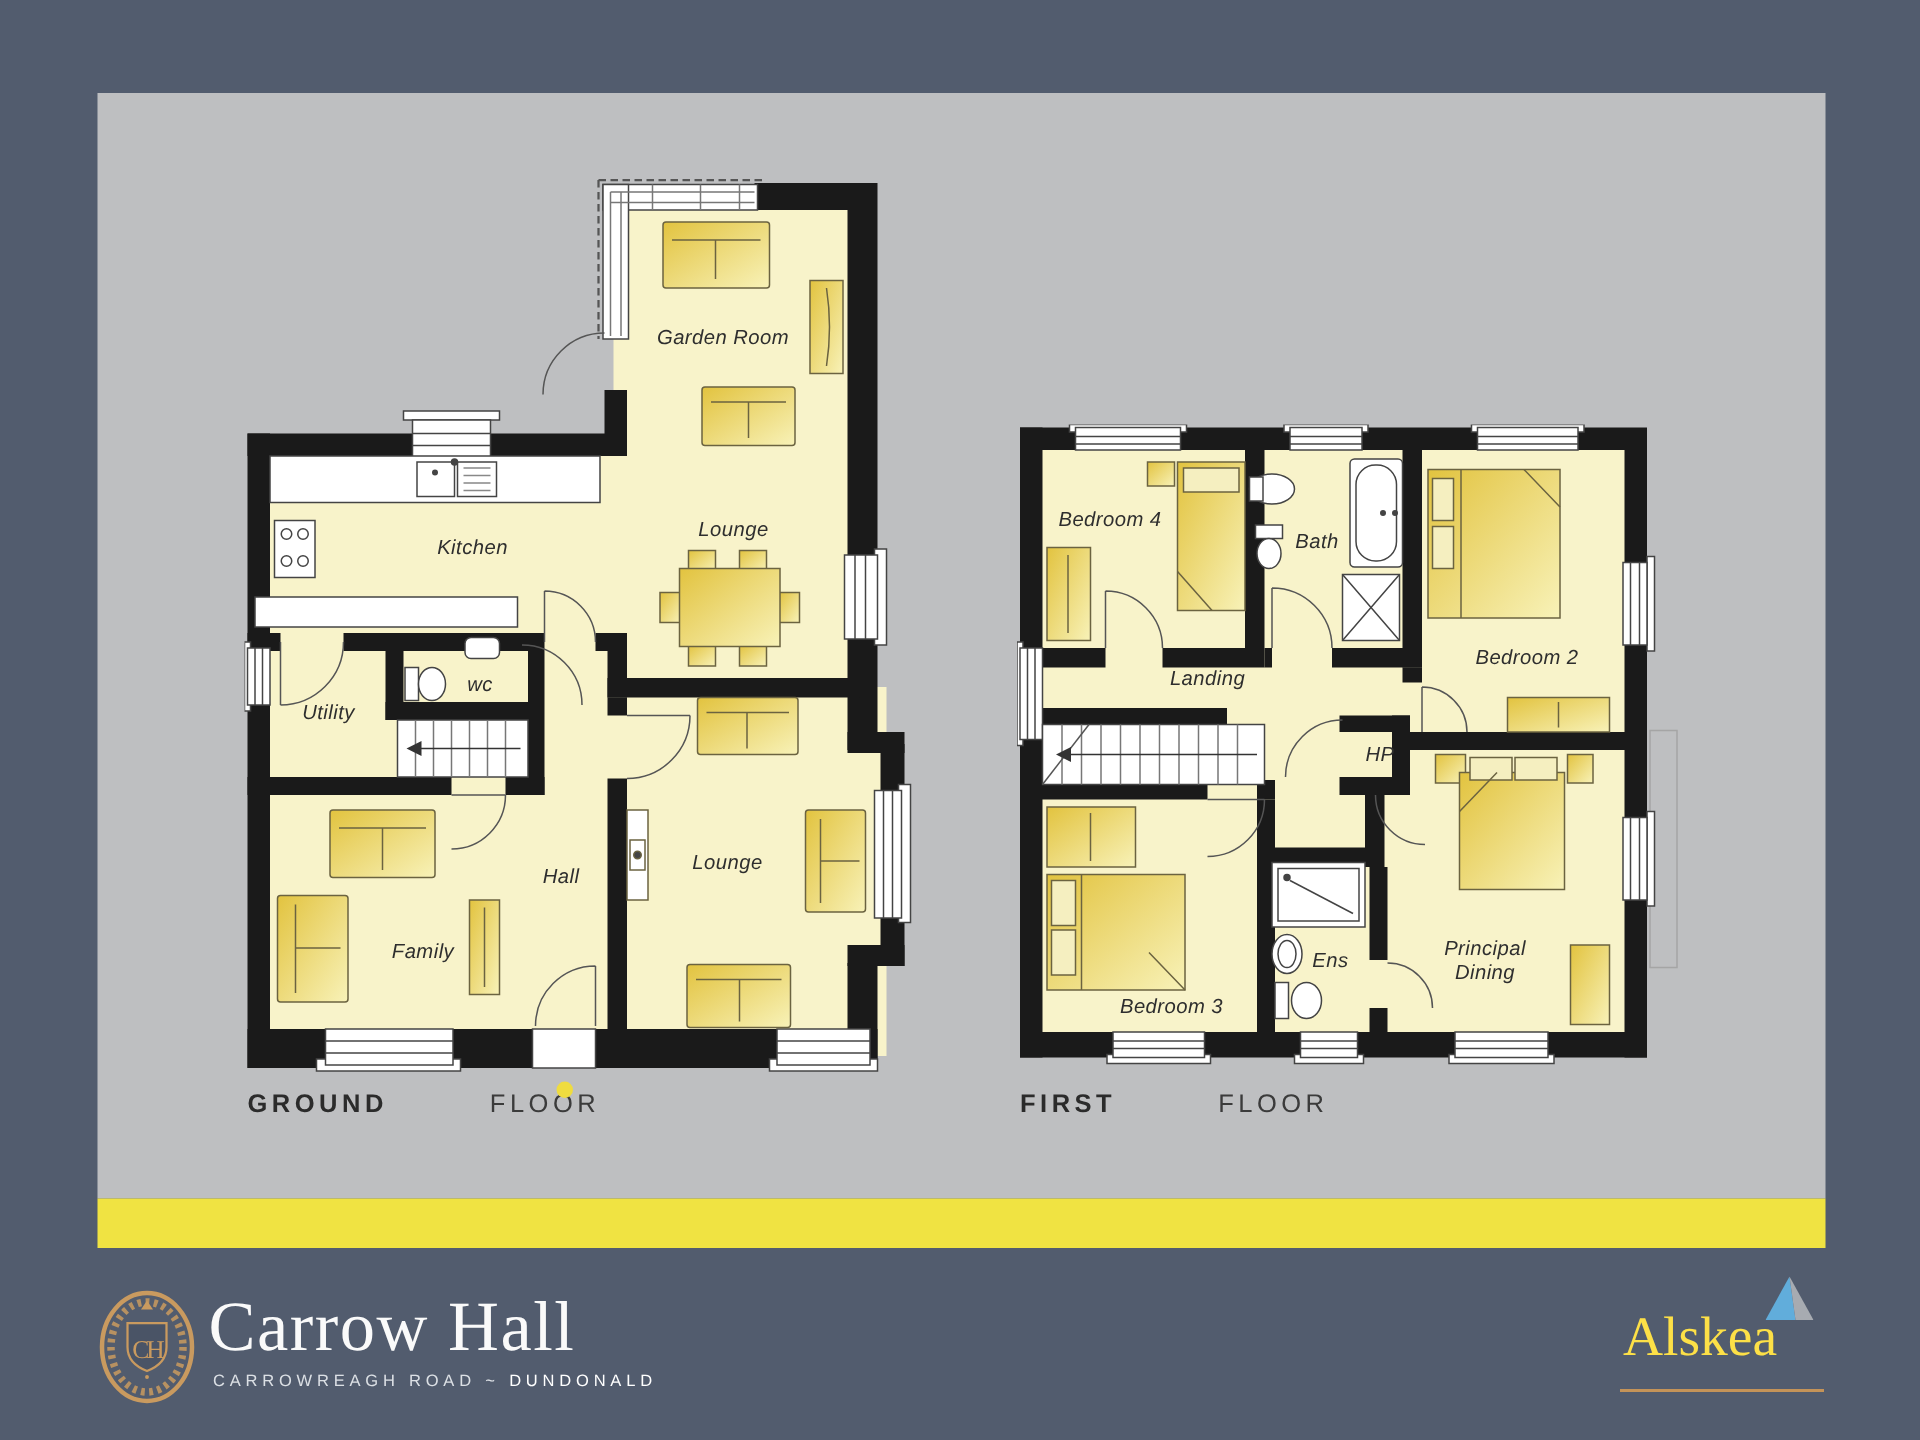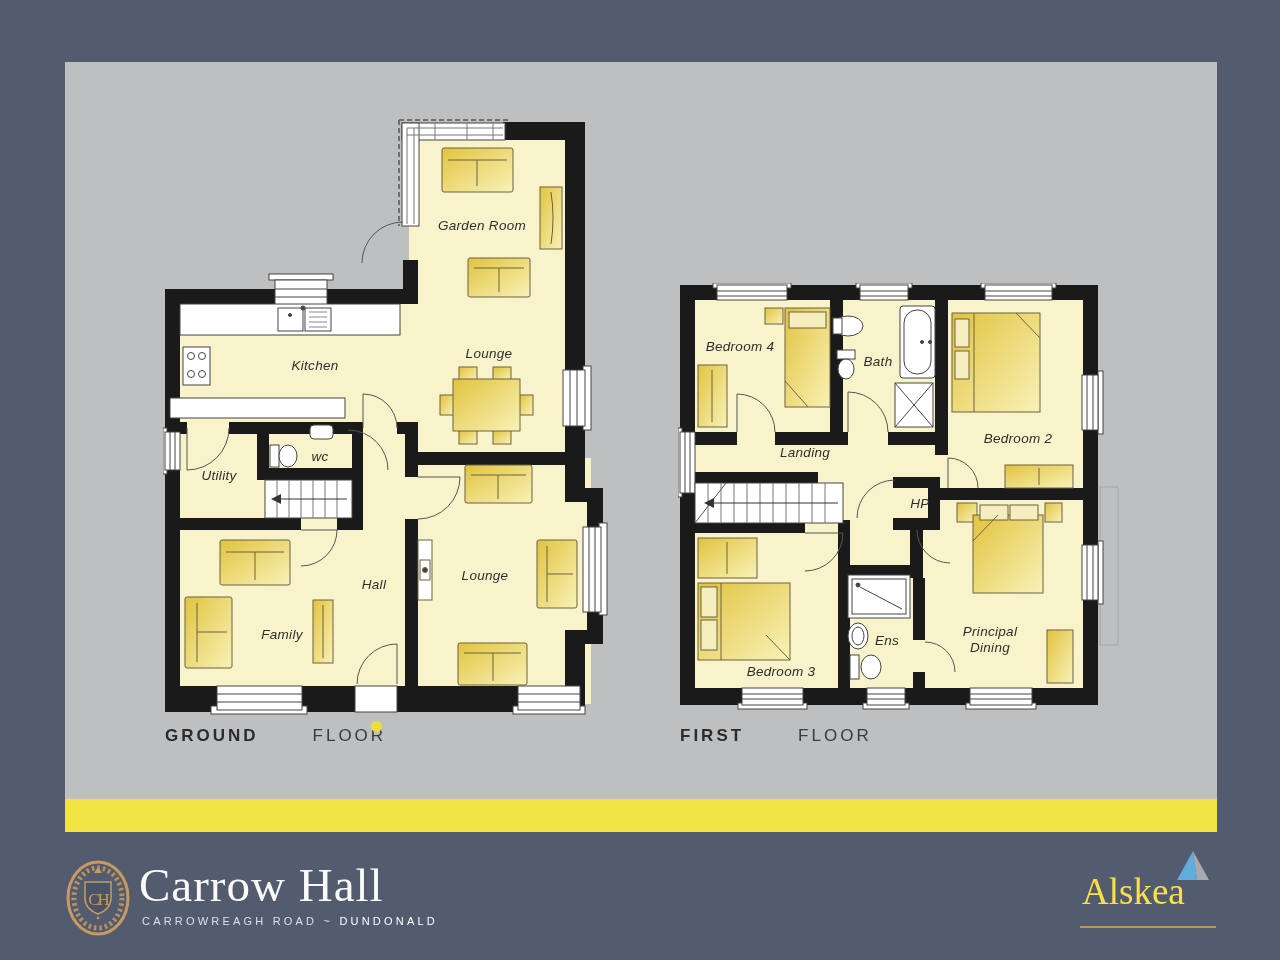--- a/index.html
+++ b/index.html
@@ -7,21 +7,21 @@
         font-family:"Liberation Sans",sans-serif;}
   .panel{position:absolute;left:65px;top:62px;width:1152px;height:737px;background:#BEBFC1;}
   .stripe{position:absolute;left:65px;top:799px;width:1152px;height:33px;background:#F0E342;}
   .plan{position:absolute;}
   .plan svg{display:block;}
   .rlabel{position:absolute;transform:translate(-50%,-50%);font-style:italic;font-size:13.5px;
            color:#2E2E2E;white-space:nowrap;text-align:center;letter-spacing:.3px;}
   .rlabel.wrap{white-space:normal;width:96px;line-height:1.15;}
   .caption{position:absolute;font-size:17px;letter-spacing:3px;color:#2B2B2B;}
   .caption .b{font-weight:700;}
-  .caption .l{font-weight:400;color:#3B3B3B;margin-left:10px;padding-left:44px;}
+  .caption .l{font-weight:400;color:#3B3B3B;margin-left:24px;padding-left:44px;}
   .dot{position:absolute;left:371px;top:721px;width:11px;height:11px;border-radius:50%;background:#EFDC3F;}
   .crest{position:absolute;left:66px;top:860px;width:64px;height:76px;}
   .devname{position:absolute;left:139px;top:858px;font-family:"Liberation Serif",serif;
            font-size:47px;color:#FAFAFA;letter-spacing:1px;}
   .address{position:absolute;left:142px;top:915px;font-size:11px;letter-spacing:3.2px;color:#DCE0E5;}
   .address .town{font-weight:400;color:#FFFFFF;}
   .alskea-name{position:absolute;left:1082px;top:870px;font-family:"Liberation Serif",serif;
            font-size:37px;color:#fde047;}
   .alskea-tri{position:absolute;left:1177px;top:851px;width:32px;height:29px;}
   .alskea-line{position:absolute;left:1080px;top:926px;width:136px;height:2px;background:#C49358;}

